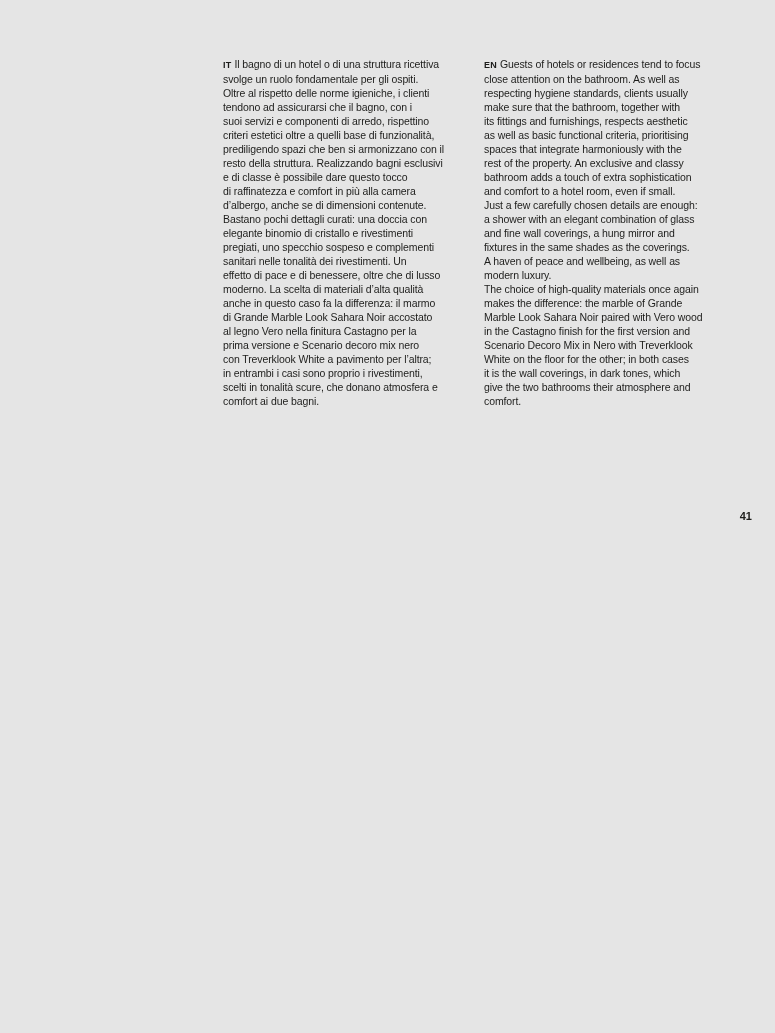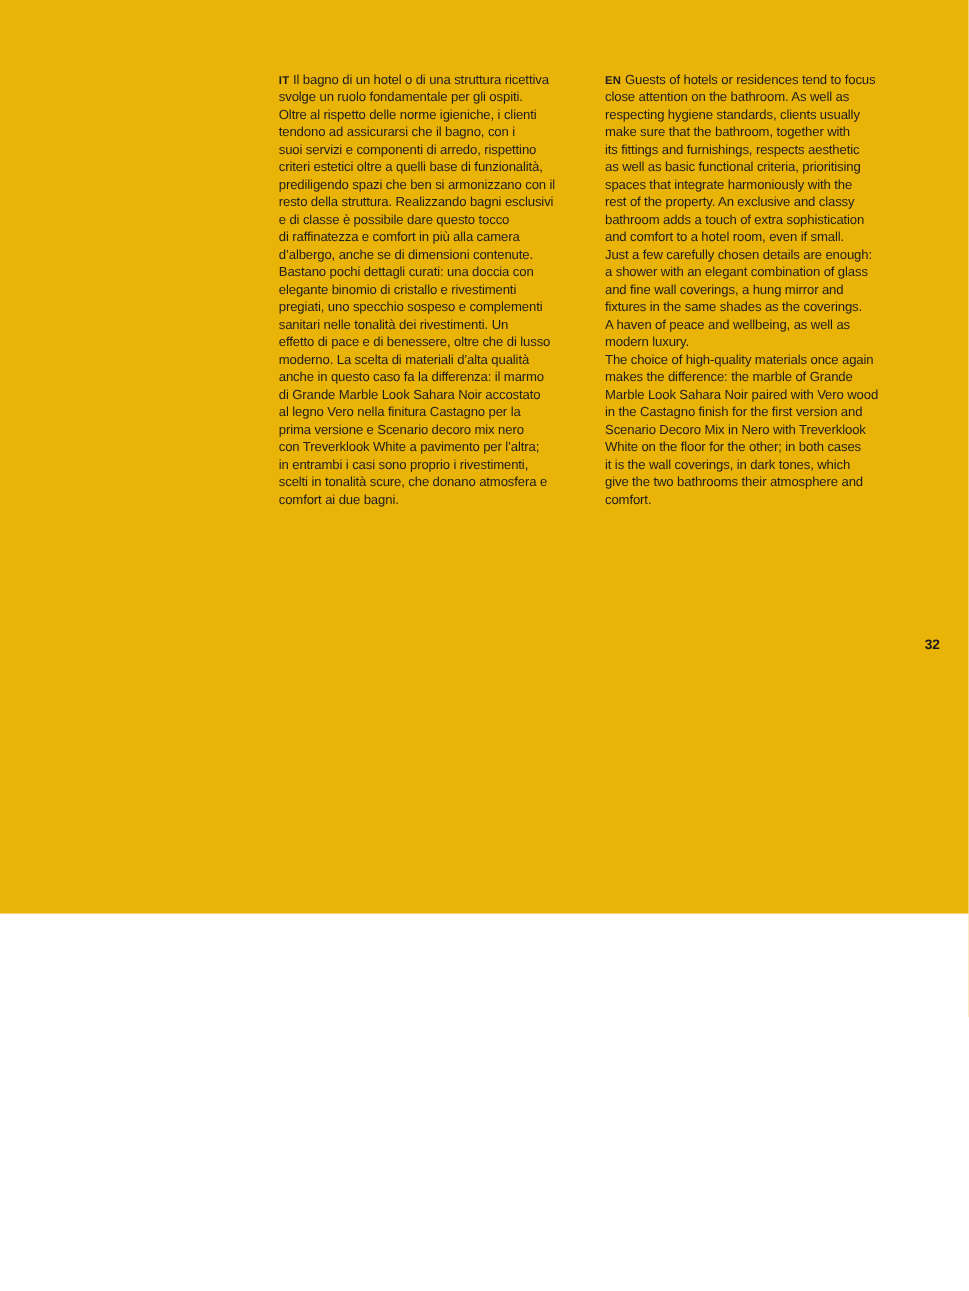--- a/index.html
+++ b/index.html
@@ -1,21 +1,21 @@
 <!DOCTYPE html>
 <html><head>
 <meta charset="utf-8">
 <style>
   * { margin: 0; padding: 0; box-sizing: border-box; }
   html, body { background: #ffffff; }
   .page {
     position: relative;
     width: 775px;
-    height: 731px;
-    background: #eab308;
+    height: 1033px;
+    background: #e5e5e5;
     overflow: hidden;
     font-family: "Liberation Sans", "DejaVu Sans", sans-serif;
     color: #1d1d1b;
   }
   .text-col {
     position: absolute;
     top: 57px;
     font-size: 10.5px;
     line-height: 14px;
     letter-spacing: -0.1px;
@@ -94,15 +94,15 @@
 The choice of high-quality materials once again
 makes the difference: the marble of Grande
 Marble Look Sahara Noir paired with Vero wood
 in the Castagno finish for the first version and
 Scenario Decoro Mix in Nero with Treverklook
 White on the floor for the other; in both cases
 it is the wall coverings, in dark tones, which
 give the two bathrooms their atmosphere and
 comfort.</span></div>
 
-  <div class="page-number">32</div>
+  <div class="page-number">41</div>
 
 </div>
 
 </body></html>

